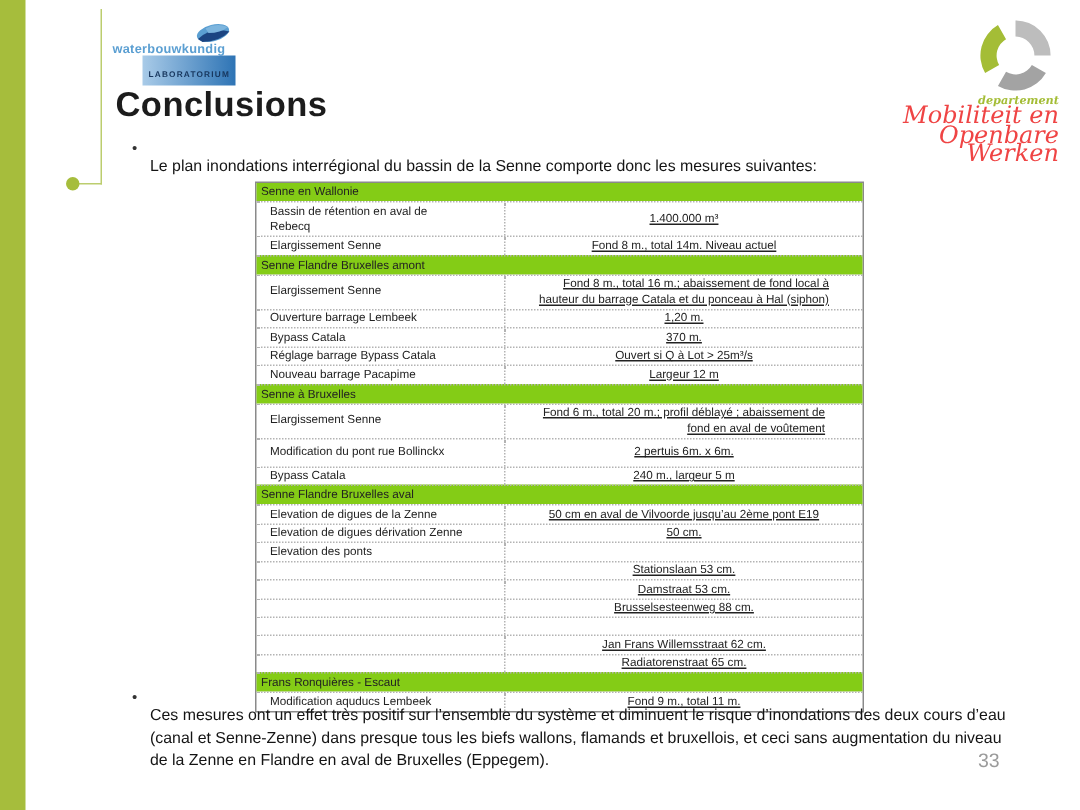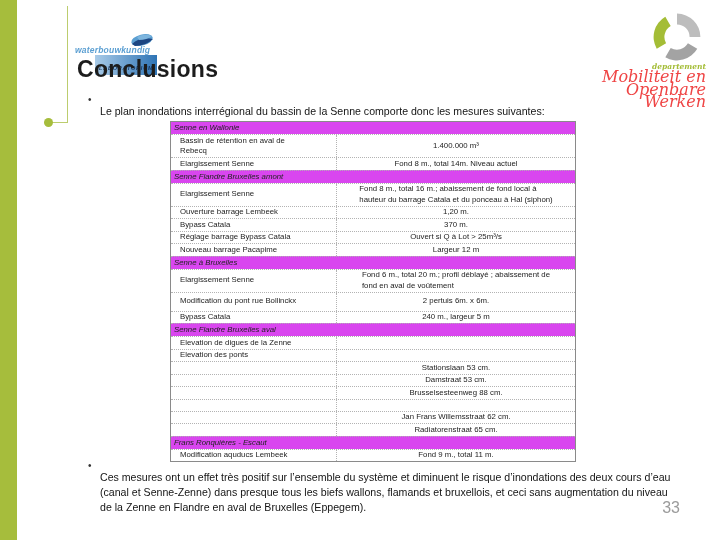--- a/index.html
+++ b/index.html
@@ -6,21 +6,21 @@
   body{width:720px;height:540px;position:relative;background:#ffffff;overflow:hidden;
        font-family:"Liberation Sans",sans-serif;color:#1a1a1a;}
   *{box-sizing:border-box;}
 
   .green-bar{position:absolute;left:0;top:0;width:17px;height:540px;background:#a6bd3c;}
   .elbow-vline{position:absolute;left:67px;top:6px;width:1px;height:117px;background:#bccd6e;}
   .elbow-hline{position:absolute;left:52px;top:122px;width:16px;height:1px;background:#bccd6e;}
   .elbow-dot{position:absolute;left:44px;top:118px;width:9px;height:9px;border-radius:50%;background:#a6bd3c;}
 
   
-  .wb-logo{position:absolute;left:75px;top:32px;width:95px;height:36px;font-style:italic;}
+  .wb-logo{position:absolute;left:75px;top:14px;width:95px;height:36px;}
   .wb-line1{position:absolute;left:0;top:13px;font-size:8.5px;font-weight:bold;color:#5b9fd2;letter-spacing:0.2px;}
   .wb-band{position:absolute;left:20px;top:23px;padding:1px 4px;background:linear-gradient(90deg,#a9cbe8,#2e74b5);}
   .wb-line2{font-size:5.5px;font-weight:bold;color:#17365d;letter-spacing:0.8px;}
   .wb-icon{position:absolute;left:53px;top:0;}
 
   
   .mow-logo{position:absolute;left:560px;top:8px;width:148px;height:92px;}
   .mow-pinwheel{position:absolute;right:4px;top:2px;}
   .mow-text{position:absolute;right:2px;top:54px;width:146px;text-align:right;
             font-family:"DejaVu Serif",serif;font-style:italic;}
@@ -34,30 +34,30 @@
   .bullet1{left:88px;top:92px;width:590px;}
   .bullet2{left:88px;top:458px;width:594px;}
   .bullet-glyph{font-size:10px;color:#333;width:12px;flex:0 0 12px;line-height:15px;}
   .bullet-text{font-size:10.6px;line-height:15px;color:#141414;margin-top:12px;}
 
   
   .measures-table{position:absolute;left:170px;top:121px;width:406px;
                   border:1px solid #8a8a8a;background:#fff;font-size:7.8px;color:#222;}
   .trow{display:flex;border-top:1px dotted #b3b3b3;min-height:12px;align-items:stretch;}
   .trow:first-child{border-top:none;}
-  .trow.section{background:#d946ef;align-items:center;font-style:italic;}
+  .trow.section{background:#84cc16;align-items:center;}
   .sec-label{padding:1px 2px 1px 3px;line-height:10px;}
   .tcell-l{width:166px;padding:0.5px 2px 0.5px 9px;border-right:1px dotted #b3b3b3;
            display:flex;align-items:center;line-height:10.5px;white-space:pre-line;}
-  .tcell-r{flex:1;display:flex;align-items:center;justify-content:center;text-align:left;
-           line-height:10.5px;white-space:pre-line;padding:0.5px 3px;}
+  .tcell-r{flex:1;display:flex;align-items:center;justify-content:center;text-align:right;
+           line-height:10.5px;white-space:pre-line;padding:0.5px 3px;text-decoration:underline;}
   .trow.tall{min-height:19px;}
 
-  .page-number{position:absolute;left:652px;top:499px;width:28px;text-align:right;
-               font-size:16px;color:#9b9b9b;}
+  .page-number{position:absolute;left:652px;top:499px;width:28px;text-align:left;
+               font-size:13px;color:#9b9b9b;}
 </style>
 </head>
 <body>
 
 <div class="green-bar"></div>
 <div class="elbow-vline"></div>
 <div class="elbow-hline"></div>
 <div class="elbow-dot"></div>
 
 <div class="wb-logo">
@@ -145,20 +145,25 @@
     </div>
     <div class="trow">
       <div class="tcell-l">Bypass Catala</div>
       <div class="tcell-r">240 m., largeur 5 m</div>
     </div>
     <div class="trow section">
       <div class="sec-label">Senne Flandre Bruxelles aval</div>
     </div>
     <div class="trow">
       <div class="tcell-l">Elevation de digues de la Zenne</div>
+      <div class="tcell-r">50 cm  en aval de Vilvoorde jusqu’au 2ème pont  E19</div>
+    </div>
+    <div class="trow">
+      <div class="tcell-l">Elevation de digues dérivation Zenne</div>
+      <div class="tcell-r">50 cm.</div>
     </div>
     <div class="trow">
       <div class="tcell-l">Elevation des ponts</div>
       <div class="tcell-r"></div>
     </div>
     <div class="trow">
       <div class="tcell-l"></div>
       <div class="tcell-r">Stationslaan 53 cm.</div>
     </div>
     <div class="trow">

